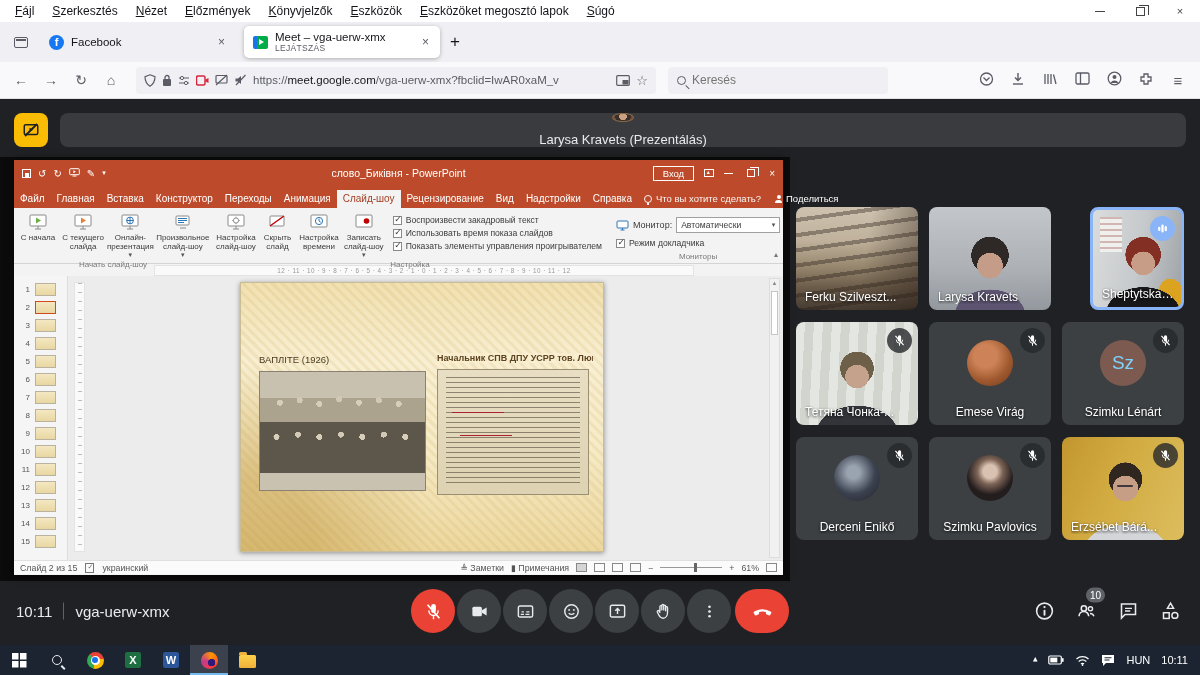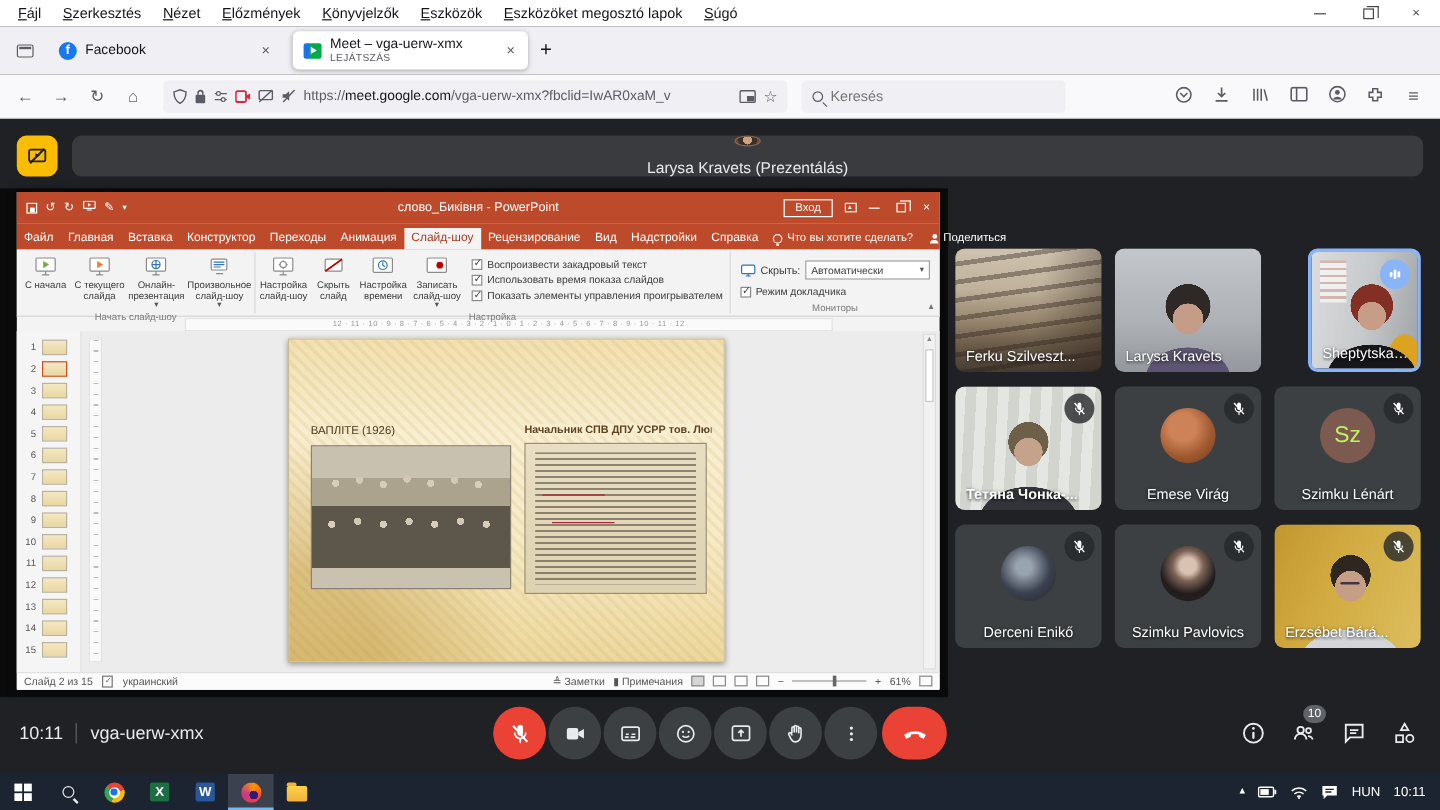--- a/index.html
+++ b/index.html
@@ -62,21 +62,21 @@
   .tile{position:relative;border-radius:8px;background:#3c4043;overflow:hidden;}
   .tile.speaking{border:3px solid #8ab4f8;margin-left:28px;}
   .pname{position:absolute;left:9px;right:6px;bottom:6px;font-size:12px;color:#fff;text-shadow:0 1px 3px rgba(0,0,0,.9);white-space:nowrap;overflow:hidden;text-overflow:ellipsis;}
   .tile.centered .pname{left:0;right:0;text-align:center;}
   .badge{position:absolute;top:6px;right:6px;width:25px;height:25px;border-radius:50%;background:rgba(38,40,44,.8);display:flex;align-items:center;justify-content:center;color:#fff;}
   .badge svg{width:13px;height:13px;}
   .badge.blue{background:#8ab4f8;}
   .badge.blue svg{width:15px;height:15px;}
   .avatar-lg{position:absolute;left:50%;top:40%;transform:translate(-50%,-50%);width:46px;height:46px;border-radius:50%;}
   .initials{background:#7d5a50;display:flex;align-items:center;justify-content:center;}
-  .initials span{color:#bef264;font-size:19px;}
+  .initials span{color:#7dd3fc;font-size:19px;}
   .av-emese{background:radial-gradient(circle at 40% 35%,#cd8257 0 28%,#a0592f 60%,#6f3a1e 100%);}
   .av-derceni{background:radial-gradient(circle at 42% 38%,#9aa3b0 0 16%,#3c4250 55%,#20232a 100%);}
   .av-judit{background:radial-gradient(circle at 50% 36%,#d9c2b2 0 18%,#7d6456 34%,#241d1e 62%);}
   .v-classroom{background:
     linear-gradient(100deg,rgba(0,0,0,0) 55%,rgba(45,33,25,.5)),
     repeating-linear-gradient(172deg,rgba(0,0,0,0) 0 11px,rgba(40,30,24,.38) 11px 15px),
     linear-gradient(180deg,#cec3b0 0%,#c0b29c 32%,#97876f 58%,#6b5c4a 78%,#463b31 100%);}
   .v-grayroom{background:
     radial-gradient(circle 13px at 50% 57%,#c59c87 0 98%,transparent 99%),
     radial-gradient(circle 19px at 50% 47%,#2e2926 0 98%,transparent 99%),
@@ -87,21 +87,21 @@
     radial-gradient(circle 18px at 57% 46%,#832f23 0 98%,transparent 99%),
     radial-gradient(ellipse 38px 28px at 57% 108%,#17171a 0 98%,transparent 99%),
     radial-gradient(ellipse 13px 17px at 88% 88%,#dba31f 0 98%,transparent 99%),
     linear-gradient(100deg,#dadcdd 0%,#c6c9cb 52%,#9ea3a7 100%);}
   .v-office::before{content:"";position:absolute;left:8%;top:7%;width:25%;height:36%;background:
     repeating-linear-gradient(180deg,rgba(150,60,50,.35) 0 2px,transparent 2px 6px),#f3f3f1;opacity:.9;}
   .v-curtain{background:
     radial-gradient(circle 12px at 50% 53%,#c5a28c 0 98%,transparent 99%),
     radial-gradient(circle 17px at 50% 45%,#6e5f49 0 98%,transparent 99%),
     radial-gradient(ellipse 42px 30px at 50% 110%,#33343a 0 98%,transparent 99%),
-    repeating-linear-gradient(93deg,#e4e7e1 0 9px,#d1d5ce 9px 18px); font-weight: bold;}
+    repeating-linear-gradient(93deg,#e4e7e1 0 9px,#d1d5ce 9px 18px);}
   .v-yellowroom{background:
     radial-gradient(circle 13px at 52% 50%,#c69e86 0 98%,transparent 99%),
     radial-gradient(circle 17px at 52% 41%,#2f2620 0 98%,transparent 99%),
     radial-gradient(ellipse 42px 26px at 52% 110%,#d3d5d8 0 98%,transparent 99%),
     linear-gradient(115deg,#c3962f 0%,#d2ac42 45%,#dcbd5e 100%);}
   .v-yellowroom::after{content:"";position:absolute;left:calc(52% - 8px);top:47%;width:16px;height:2px;background:rgba(20,20,40,.75);border-radius:1px;}
 
   
   .bbar{position:absolute;left:0;right:0;top:484px;height:56px;}
   .leftinfo{position:absolute;left:16px;top:50%;transform:translateY(-50%);display:flex;align-items:center;gap:11px;color:#e8eaed;font-size:15px;}
@@ -511,21 +511,21 @@
         </div>
         <div class="rsep"></div>
         <div class="rgroup" style="flex:1;">
           <div class="ritems">
             <div class="mongrp">
               <div class="monrow">
                 <svg width="13" height="11" viewBox="0 0 13 11">
                     <rect x="1" y="1" width="11" height="7" rx="1" fill="#fff" stroke="#2e75b6"></rect>
                     <path d="M4.5 10h4M6.5 8v2" stroke="#2e75b6"></path>
                   </svg>
-                <span>Скрыть:</span>
+                <span>Монитор:</span>
                 <span class="monsel">
                     <span>Автоматически</span>
                     <span style="font-size:7px;color:#555;">▾</span>
                   </span>
               </div>
               <div class="rcheck">
                   <span class="cbx"></span>
                   <span>Режим докладчика</span>
                 </div>
             </div>

